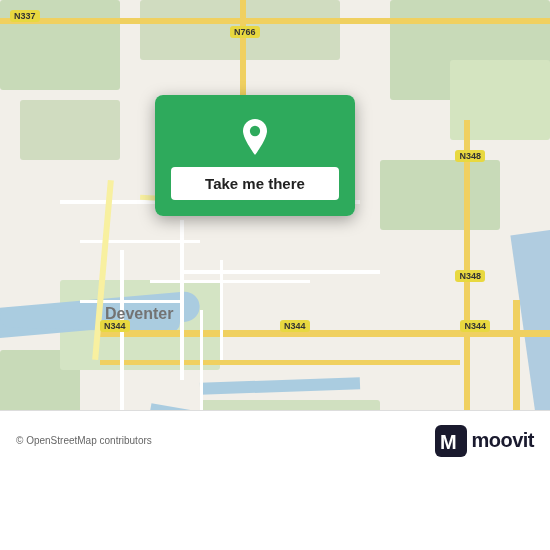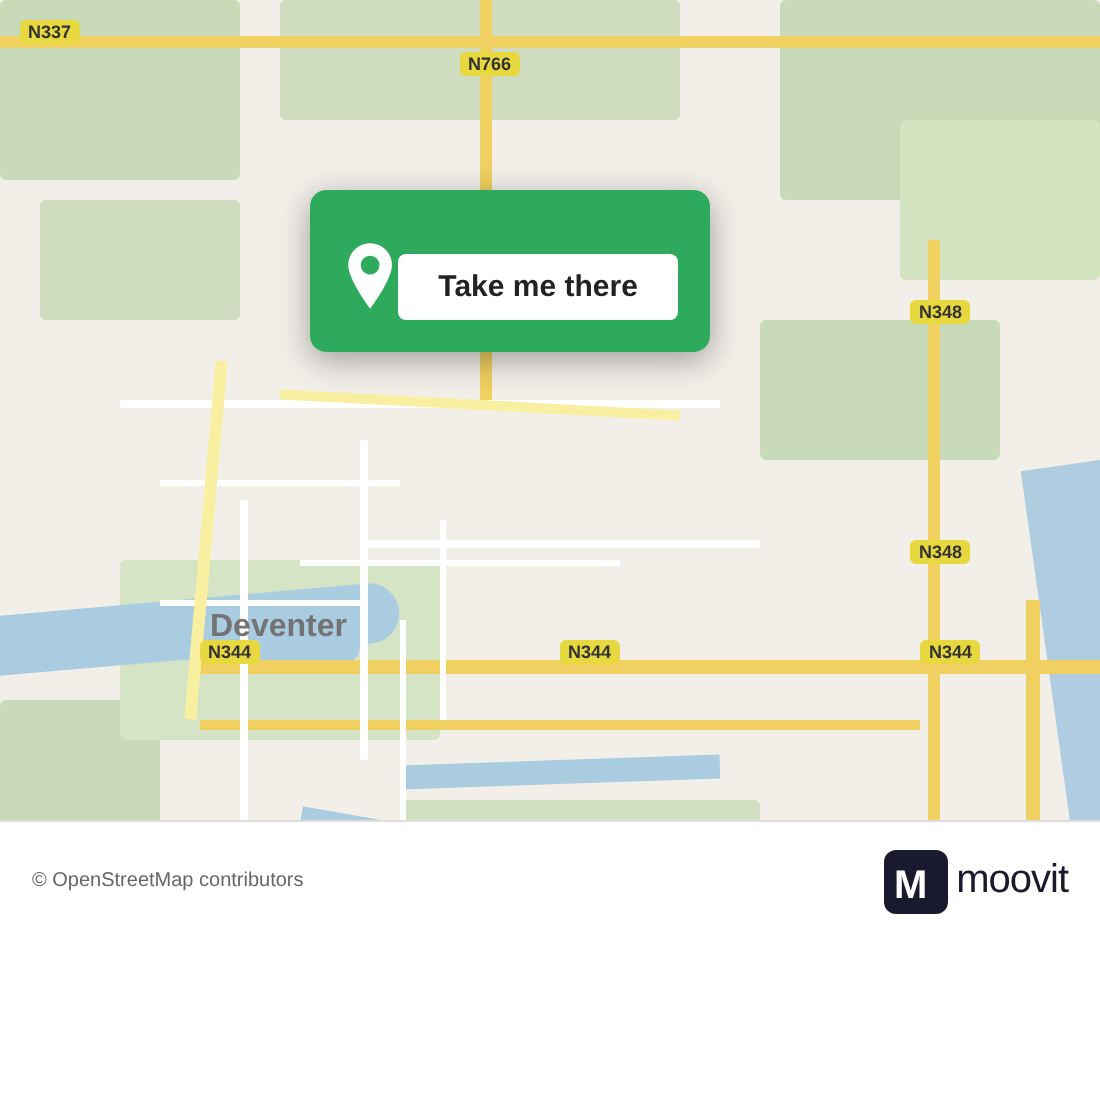--- a/index.html
+++ b/index.html
@@ -155,20 +155,21 @@
       display: flex;
       flex-direction: column;
       align-items: center;
     }
 
     .popup-green-area {
       width: 100%;
       background: #2eaa5c;
       padding: 24px 16px 16px;
       display: flex;
+      flex-direction: column;
       align-items: center;
     }
 
     .map-pin {
       width: 36px;
       height: 36px;
       margin-bottom: 4px;
     }
 
     .take-me-there-btn {
@@ -221,21 +222,21 @@
       gap: 4px;
     }
 
     .moovit-icon {
       width: 32px;
       height: 32px;
     }
 
     .moovit-text {
       font-size: 20px;
-      font-weight: normal;
+      font-weight: bold;
       color: #1a1a2e;
       letter-spacing: -0.5px;
     }
   </style>
 </head>
 <body>
 
 <div id="map-container">
 
   <div class="map-bg"></div>

